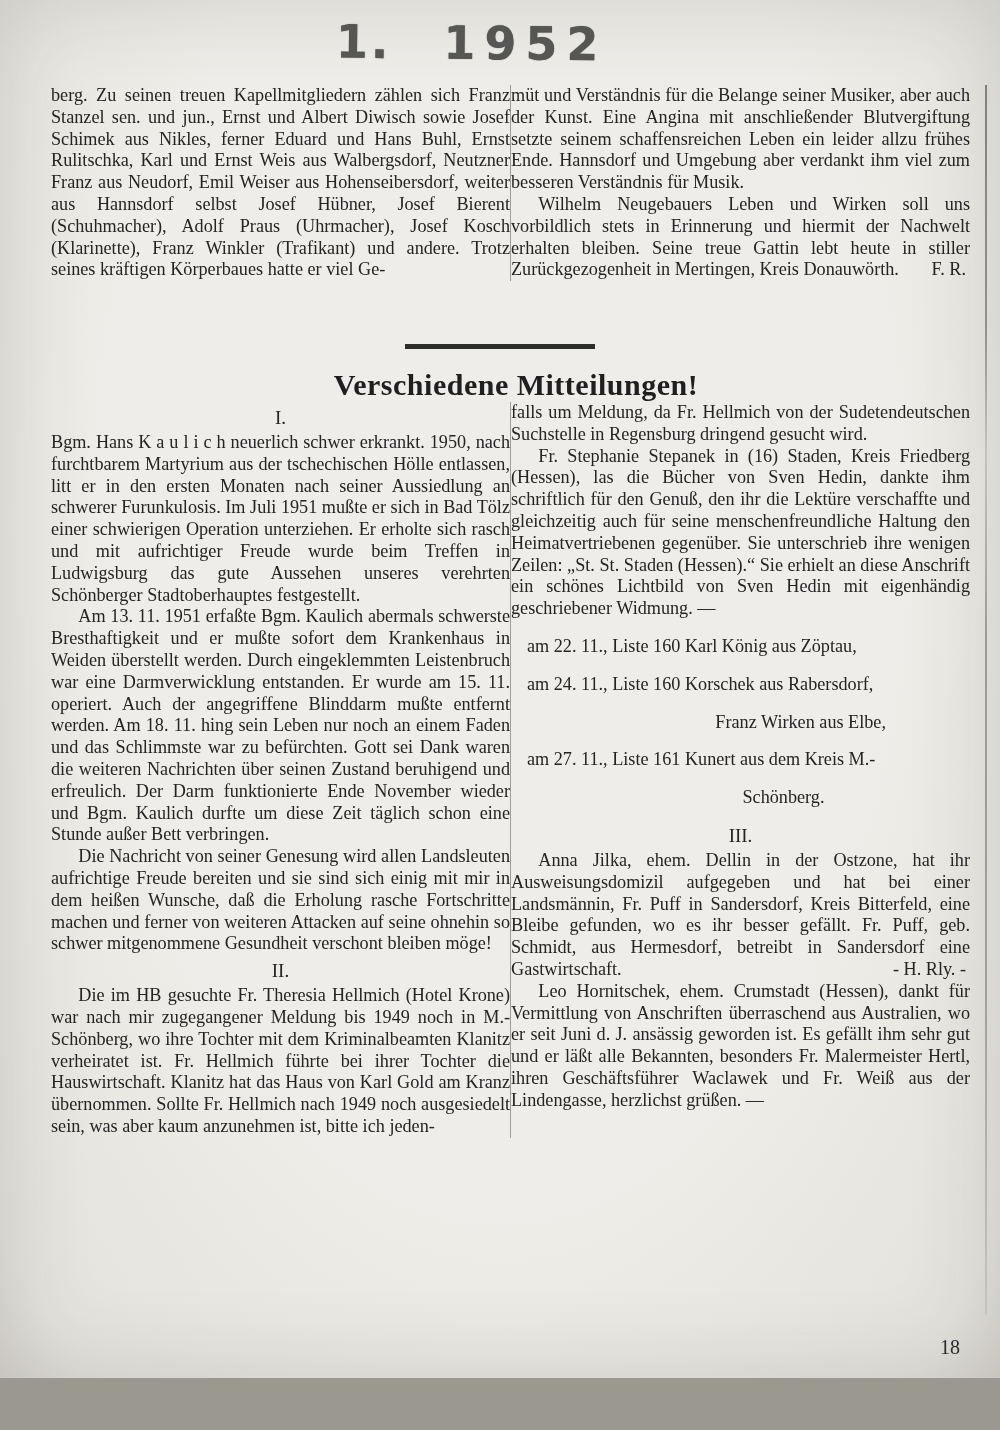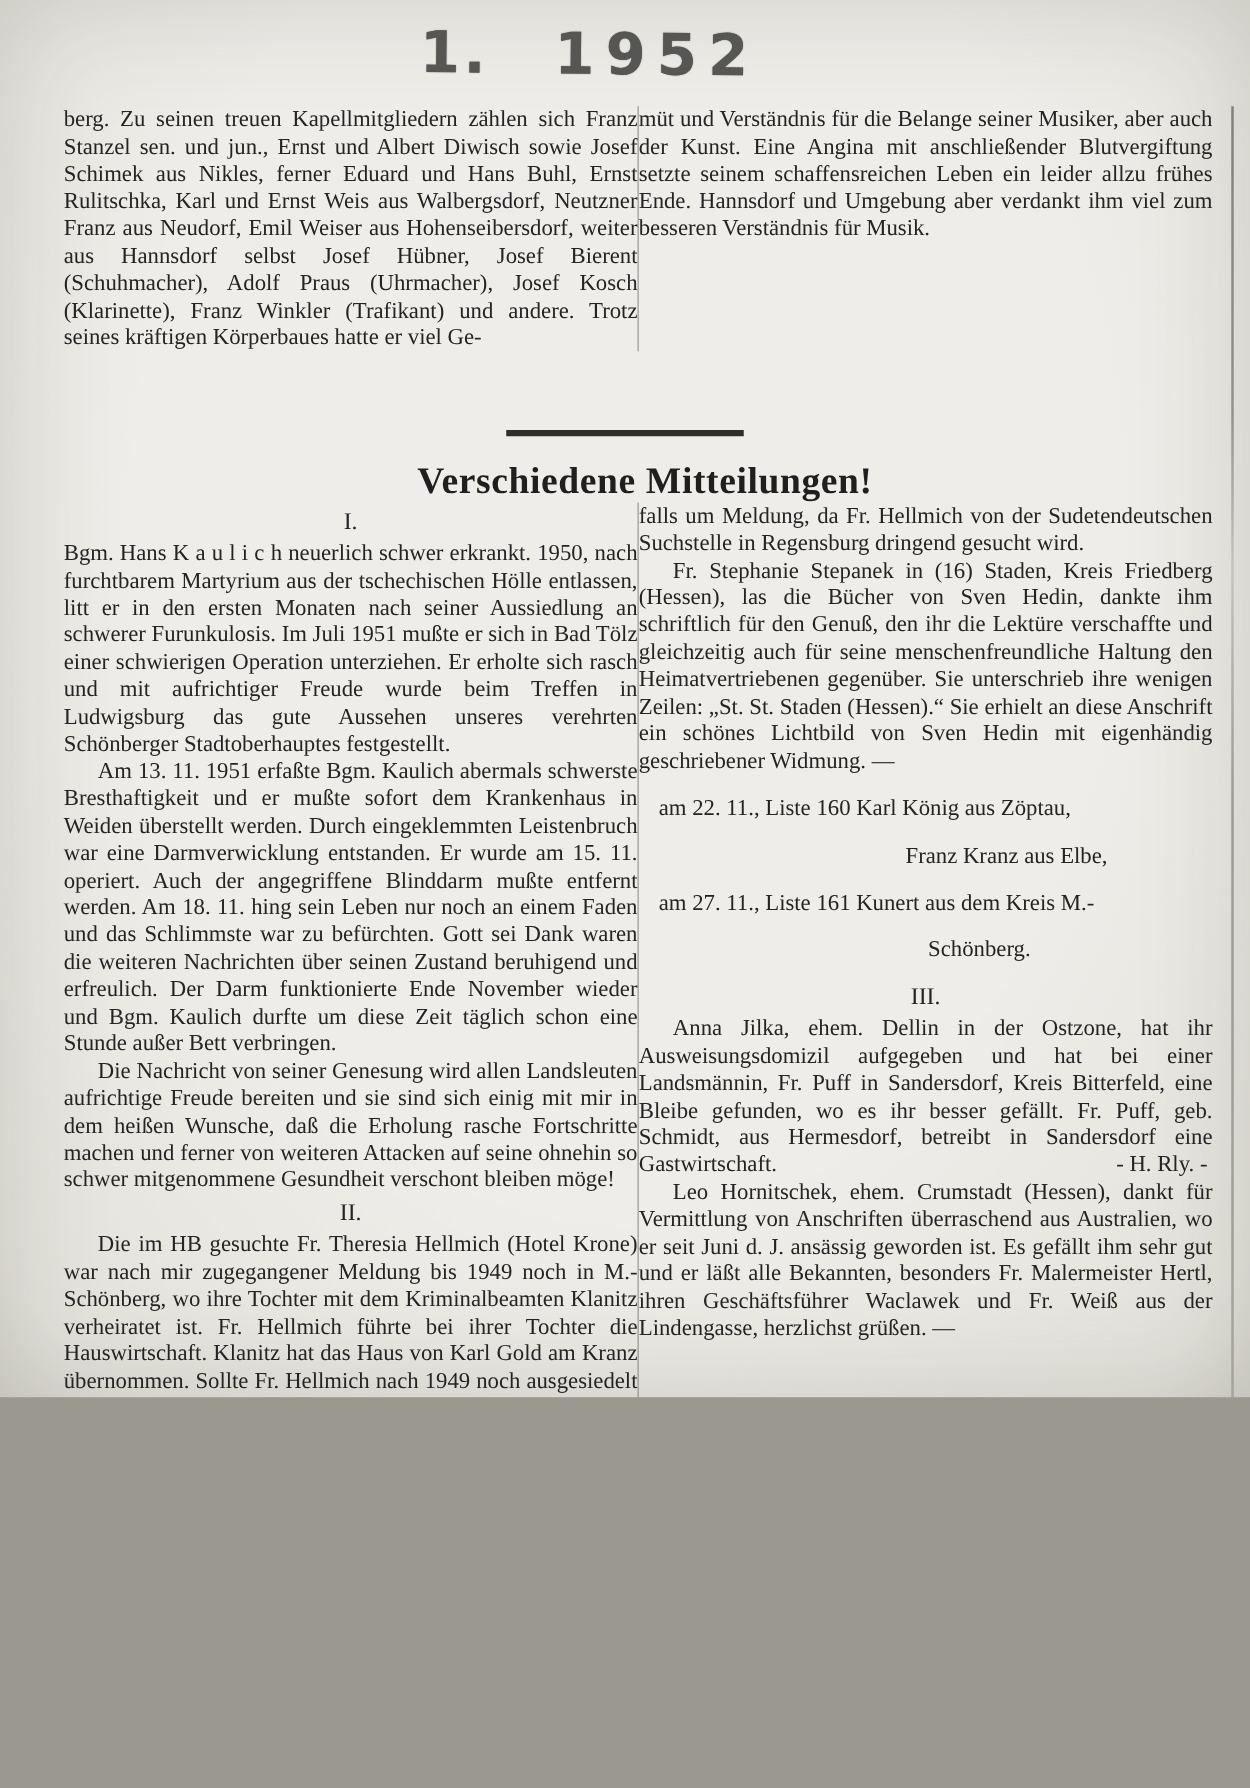--- a/index.html
+++ b/index.html
@@ -1,18 +1,18 @@
 <!DOCTYPE html>
 <html><head>
 <meta charset="utf-8">
 <style>
   html,body{margin:0;padding:0;background:#9a988f;}
   .page{
     position:relative;
-    width:1000px;height:1118px;
+    width:1000px;height:1378px;
     margin:0 auto;
     background:radial-gradient(ellipse at 50% 38%, #eeede9 55%, #e3e2dc 92%, #dbdad3 100%);
     box-shadow:inset 0 0 90px rgba(70,65,55,0.18);
     overflow:hidden;
     font-family:"Liberation Serif","DejaVu Serif",serif;
     color:#242424;
   }
   .stamp{
     position:absolute;top:16px;left:336px;
     font-family:"DejaVu Sans",sans-serif;
@@ -69,20 +69,21 @@
     <span>1.</span><span class="stamp-year">1952</span>
   </div>
 
   <div class="columns top-section">
     <div class="col">
       <p class="para">berg. Zu seinen treuen Kapellmitgliedern zählen sich Franz Stanzel sen. und jun., Ernst und Albert Diwisch sowie Josef Schimek aus Nikles, ferner Eduard und Hans Buhl, Ernst Rulitschka, Karl und Ernst Weis aus Walbergsdorf, Neutzner Franz aus Neudorf, Emil Weiser aus Hohenseibersdorf, weiter aus Hannsdorf selbst Josef Hübner, Josef Bierent (Schuhmacher), Adolf Praus (Uhrmacher), Josef Kosch (Klarinette), Franz Winkler (Trafikant) und andere. Trotz seines kräftigen Körperbaues hatte er viel Ge-</p>
     </div>
     <div class="col-rule"></div>
     <div class="col">
       <p class="para">müt und Verständnis für die Belange seiner Musiker, aber auch der Kunst. Eine Angina mit anschließender Blutvergiftung setzte seinem schaffensreichen Leben ein leider allzu frühes Ende. Hannsdorf und Umgebung aber verdankt ihm viel zum besseren Verständnis für Musik.</p>
+      <p class="para indent"><span>Wilhelm Neugebauers Leben und Wirken soll uns vorbildlich stets in Erinnerung und hiermit der Nachwelt erhalten bleiben. Seine treue Gattin lebt heute in stiller Zurückgezogenheit in Mertingen, Kreis Donauwörth.</span> <span class="sig">F. R.</span></p>
     </div>
   </div>
 
   <div class="section-rule"></div>
   <h1 class="main-heading">Verschiedene Mitteilungen!</h1>
 
   <div class="columns main-section">
     <div class="col">
       <h2 class="sec-head">I.</h2>
       <p class="para">Bgm. Hans K a u l i c h neuerlich schwer erkrankt. 1950, nach furchtbarem Martyrium aus der tschechischen Hölle entlassen, litt er in den ersten Monaten nach seiner Aussiedlung an schwerer Furunkulosis. Im Juli 1951 mußte er sich in Bad Tölz einer schwierigen Operation unterziehen. Er erholte sich rasch und mit aufrichtiger Freude wurde beim Treffen in Ludwigsburg das gute Aussehen unseres verehrten Schönberger Stadtoberhauptes festgestellt.</p>
@@ -90,21 +91,22 @@
       <p class="para indent">Die Nachricht von seiner Genesung wird allen Landsleuten aufrichtige Freude bereiten und sie sind sich einig mit mir in dem heißen Wunsche, daß die Erholung rasche Fortschritte machen und ferner von weiteren Attacken auf seine ohnehin so schwer mitgenommene Gesundheit verschont bleiben möge!</p>
       <h2 class="sec-head">II.</h2>
       <p class="para indent">Die im HB gesuchte Fr. Theresia Hellmich (Hotel Krone) war nach mir zugegangener Meldung bis 1949 noch in M.-Schönberg, wo ihre Tochter mit dem Kriminalbeamten Klanitz verheiratet ist. Fr. Hellmich führte bei ihrer Tochter die Hauswirtschaft. Klanitz hat das Haus von Karl Gold am Kranz übernommen. Sollte Fr. Hellmich nach 1949 noch ausgesiedelt sein, was aber kaum anzunehmen ist, bitte ich jeden-</p>
     </div>
     <div class="col-rule"></div>
     <div class="col">
       <p class="para">falls um Meldung, da Fr. Hellmich von der Sudetendeutschen Suchstelle in Regensburg dringend gesucht wird.</p>
       <p class="para indent">Fr. Stephanie Stepanek in (16) Staden, Kreis Friedberg (Hessen), las die Bücher von Sven Hedin, dankte ihm schriftlich für den Genuß, den ihr die Lektüre verschaffte und gleichzeitig auch für seine menschenfreundliche Haltung den Heimatvertriebenen gegenüber. Sie unterschrieb ihre wenigen Zeilen: „St. St. Staden (Hessen).“ Sie erhielt an diese Anschrift ein schönes Lichtbild von Sven Hedin mit eigenhändig geschriebener Widmung. —</p>
       <div class="radio-block">
         <p class="radio-line">am 22. 11., Liste 160 Karl König aus Zöptau,</p>
-        <p class="radio-line r-align">Franz Kranz aus Elbe,</p>
+        <p class="radio-line">am 24. 11., Liste 160 Korschek aus Rabersdorf,</p>
+        <p class="radio-line r-align">Franz Wirken aus Elbe,</p>
         <p class="radio-line">am 27. 11., Liste 161 Kunert aus dem Kreis M.-</p>
         <p class="radio-line c-align">Schönberg.</p>
       </div>
       <h2 class="sec-head">III.</h2>
       <p class="para indent"><span>Anna Jilka, ehem. Dellin in der Ostzone, hat ihr Ausweisungsdomizil aufgegeben und hat bei einer Landsmännin, Fr. Puff in Sandersdorf, Kreis Bitterfeld, eine Bleibe gefunden, wo es ihr besser gefällt. Fr. Puff, geb. Schmidt, aus Hermesdorf, betreibt in Sandersdorf eine Gastwirtschaft.</span> <span class="sig">- H. Rly. -</span></p>
       <p class="para indent">Leo Hornitschek, ehem. Crumstadt (Hessen), dankt für Vermittlung von Anschriften überraschend aus Australien, wo er seit Juni d. J. ansässig geworden ist. Es gefällt ihm sehr gut und er läßt alle Bekannten, besonders Fr. Malermeister Hertl, ihren Geschäftsführer Waclawek und Fr. Weiß aus der Lindengasse, herzlichst grüßen. —</p>
     </div>
   </div>
 
   <div class="edge-line"></div>

